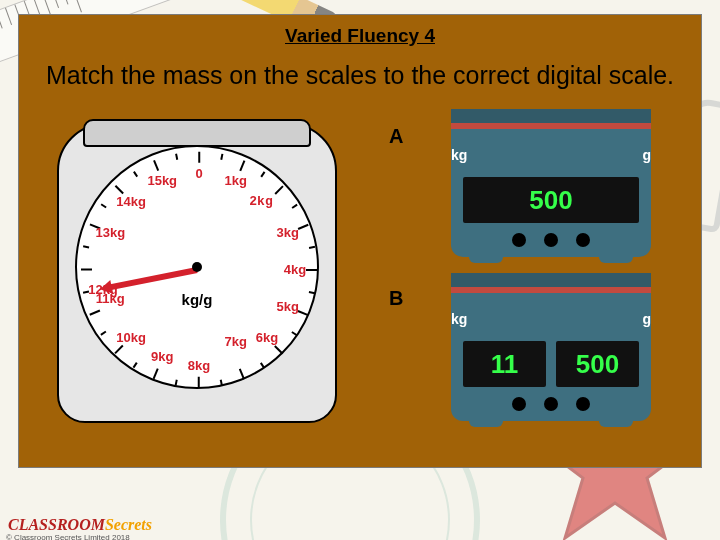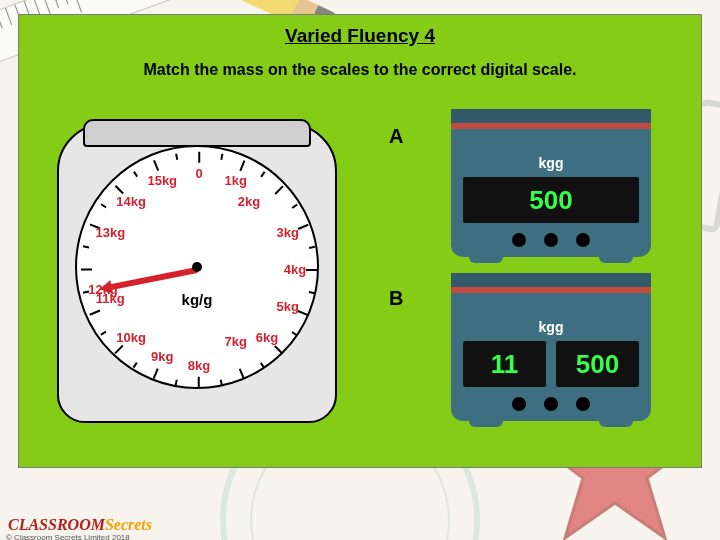--- a/index.html
+++ b/index.html
@@ -18,35 +18,35 @@
   .bg-ruler .tick.long{height:30px;}
   .bg-pencil { position:absolute; left:140px; top:-30px; width:200px; height:28px; transform:rotate(25deg); background:linear-gradient(90deg,#f1c40f 0 80%, #d8a24a 80% 90%, #2c2c2c 90% 100%); border-radius:4px; }
   .bg-star1, .bg-star2 { position:absolute; }
   .bg-star1 svg, .bg-star2 svg { display:block; }
   .bg-clip { position:absolute; right:-10px; top:100px; width:50px; height:130px; border:6px solid #9aa0a6; border-radius:20px 20px 8px 8px; transform:rotate(10deg); opacity:.6;}
   .bg-protractor { position:absolute; left:220px; bottom:-110px; width:260px; height:260px; border:6px solid #8cc0b0; border-radius:50%; opacity:.45;}
   .bg-protractor::after{content:"";position:absolute;inset:24px;border:2px solid #8cc0b0;border-radius:50%;}
 
   .panel {
     position: absolute; left: 18px; right: 18px; top: 14px; height: 454px;
-    background: #84cc16;
+    background: #a16207;
     border: 1.5px solid #7b7b7b;
     z-index: 2;
   }
   .title {
     text-align: center;
     font-weight: 700;
     font-size: 19px;
     text-decoration: underline;
     padding-top: 10px;
   }
   .instr {
     text-align: center;
-    font-weight: 700;
-    font-size: 16px;
+    font-weight: 400;
+    font-size: 25px;
     padding: 14px 20px 8px;
   }
   .content {
     position: absolute; left: 0; right:0; top: 86px; bottom:0;
   }
 
   
   .analog {
     position: absolute;
     left: 38px; top: 22px;
@@ -82,21 +82,21 @@
 
   
   .digital {
     position:absolute; width:200px; height:148px;
   }
   .d-top { position:absolute; left:0; right:0; top:0; height:14px; background:#325a68;}
   .d-sep { position:absolute; left:0; right:0; top:14px; height:6px; background:#c24a3f;}
   .d-body { position:absolute; left:0; right:0; top:20px; bottom:0; background:#3e6f80; border-radius:0 0 12px 12px;}
   .d-foot { position:absolute; bottom:-6px; width:34px; height:10px; background:#3e6f80; border-radius:0 0 6px 6px;}
   .d-foot.l{left:18px;} .d-foot.r{right:18px;}
-  .d-labels { position:absolute; top:26px; left:0; right:0; display:flex; justify-content:center; color:#fff; font:600 14px Arial;}
+  .d-labels { position:absolute; top:18px; left:0; right:0; display:flex; justify-content:space-between; color:#fff; font:600 14px Arial;}
   .d-screens { position:absolute; top:48px; left:12px; right:12px; display:flex; gap:10px;}
   .screen { flex:1; height:46px; background:#111; border-radius:2px; display:flex; align-items:center; justify-content:center;}
   .screen span { color:#35ff4a; font:700 26px "Arial Black", Arial;}
   .d-btns { position:absolute; top:104px; left:0; right:0; display:flex; justify-content:center; gap:18px;}
   .d-btn { width:14px; height:14px; background:#000; border-radius:50%;}
 
   .footer {
     position:absolute; left:8px; bottom:6px; z-index:3;
     font: italic 700 16px Georgia, serif;
   }
@@ -174,21 +174,21 @@
               <div style="position: absolute; left: 15px; top: 122px; width: 11px; height: 1.5px; background: rgb(0, 0, 0); transform-origin: 0px 50%; transform: rotate(3.14159rad);"></div>
               <div style="position: absolute; left: 12.152px; top: 100.15px; width: 6px; height: 1.5px; background: rgb(0, 0, 0); transform-origin: 0px 50%; transform: rotate(-2.94524rad);"></div>
               <div style="position: absolute; left: 23.1449px; top: 81.0529px; width: 11px; height: 1.5px; background: rgb(0, 0, 0); transform-origin: 0px 50%; transform: rotate(-2.74889rad);"></div>
               <div style="position: absolute; left: 28.8754px; top: 59.7761px; width: 6px; height: 1.5px; background: rgb(0, 0, 0); transform-origin: 0px 50%; transform: rotate(-2.55254rad);"></div>
               <div style="position: absolute; left: 46.3396px; top: 46.3396px; width: 11px; height: 1.5px; background: rgb(0, 0, 0); transform-origin: 0px 50%; transform: rotate(-2.35619rad);"></div>
               <div style="position: absolute; left: 59.7761px; top: 28.8754px; width: 6px; height: 1.5px; background: rgb(0, 0, 0); transform-origin: 0px 50%; transform: rotate(-2.15984rad);"></div>
               <div style="position: absolute; left: 81.0529px; top: 23.1449px; width: 11px; height: 1.5px; background: rgb(0, 0, 0); transform-origin: 0px 50%; transform: rotate(-1.9635rad);"></div>
               <div style="position: absolute; left: 100.15px; top: 12.152px; width: 6px; height: 1.5px; background: rgb(0, 0, 0); transform-origin: 0px 50%; transform: rotate(-1.76715rad);"></div>
               <div class="kg-label" style="left: 122px; top: 26px;">0</div>
               <div class="kg-label" style="left: 158.738px; top: 33.3076px;">1kg</div>
-              <div class="kg-label" style="left: 172px; top: 54.1177px;">2kg</div>
+              <div class="kg-label" style="left: 184px; top: 54.1177px; font-family: Liberation Mono, monospace;">2kg</div>
               <div class="kg-label" style="left: 210.692px; top: 85.2624px; text-align: center;">3kg</div>
               <div class="kg-label" style="left: 218px; top: 122px;">4kg</div>
               <div class="kg-label" style="left: 210.692px; top: 158.738px;">5kg</div>
               <div class="kg-label" style="left: 189.882px; top: 189.882px;">6kg</div>
               <div class="kg-label" style="left: 158.738px; top: 194px;">7kg</div>
               <div class="kg-label" style="left: 122px; top: 218px;">8kg</div>
               <div class="kg-label" style="left: 85.2624px; top: 209px;">9kg</div>
               <div class="kg-label" style="left: 54.1177px; top: 189.882px;">10kg</div>
               <div class="kg-label" style="left: 33.3076px; top: 151px;">11kg</div>
               <div class="kg-label" style="left: 26px; top: 122px; margin-top: 20px;">12kg</div>

